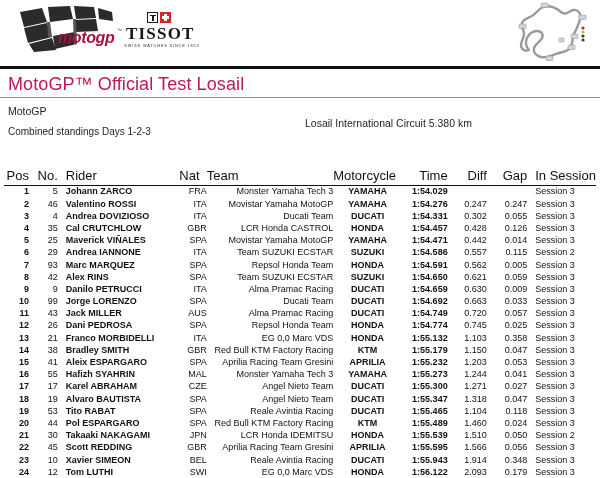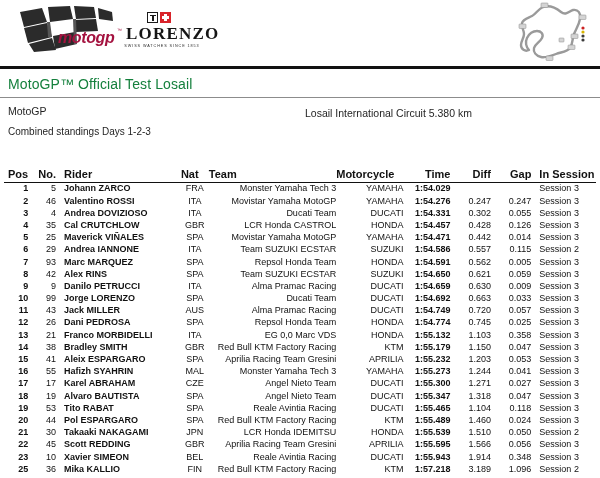--- a/index.html
+++ b/index.html
@@ -117,22 +117,22 @@
     width: 600px;
     height: 3px;
     background: #111111;
   }
 
   
   .title-block {
     padding: 6px 0 0 8px;
   }
   .page-title {
-    font-size: 14px;
-    color: #15803d;
+    font-size: 18px;
+    color: #be185d;
     line-height: 18px;
     letter-spacing: 0.1px;
   }
   .rule-thin {
     width: 600px;
     height: 1px;
     background: #8c8c8c;
     margin-top: 4px;
   }
 
@@ -140,59 +140,59 @@
     position: relative;
     height: 21px;
     margin-top: 7px;
     padding-left: 8px;
     font-size: 10.5px;
     color: #1f1f1f;
   }
   .meta-right {
     position: absolute;
     left: 305px;
-    top: 2px;
+    top: 12px;
   }
   .meta-row-2 {
     padding-left: 8px;
     font-size: 10px;
     color: #1f1f1f;
     height: 19px;
   }
 
   
   .table-wrap {
     margin-top: 23px;
     padding: 0 4px;
   }
   table.standings {
     width: 592px;
     border-collapse: collapse;
     font-size: 9px;
     color: #111111;
   }
   table.standings thead th {
-    font-weight: bold;
-    font-size: 11px;
+    font-weight: normal;
+    font-size: 13px;
     padding: 0 0 2px 0;
     border-bottom: 1.6px solid #111111;
     white-space: nowrap;
   }
   table.standings tbody td {
     padding: 0.4px 0;
     line-height: 11.4px;
     white-space: nowrap;
   }
 
   .c-pos   { width: 28px;  text-align: right; padding-right: 6px !important; font-weight: bold; }
   .c-no    { width: 26px;  text-align: right; padding-right: 8px !important; }
   .c-rider { width: 144px; text-align: left;  font-weight: bold; }
-  .c-nat   { width: 36px;  text-align: center; }
+  .c-nat   { width: 36px;  text-align: right; }
   .c-team  { width: 136px; text-align: right; }
-  .c-moto  { width: 76px;  text-align: right; }
+  .c-moto  { width: 76px;  text-align: center; font-weight: bold; }
   .c-time  { width: 58px;  text-align: right; font-weight: bold; padding-right: 6px !important; }
   .c-diff  { width: 46px;  text-align: right; padding-right: 8px !important; }
   .c-gap   { width: 42px;  text-align: right; padding-right: 6px !important; }
   .c-sess  { width: 58px;  text-align: left;  padding-left: 2px !important; }
 
   thead .c-pos, thead .c-no { text-align: right; }
   thead .c-rider, thead .c-nat, thead .c-team, thead .c-moto, thead .c-sess { text-align: left; }
   thead .c-time, thead .c-diff, thead .c-gap { text-align: right; }
 </style>
 </head>
@@ -219,21 +219,21 @@
       <text x="44" y="37" font-family="Liberation Sans, sans-serif" font-size="16" font-weight="bold" font-style="italic" fill="#a4123f" letter-spacing="-0.4">motogp</text>
       <text x="103" y="26" font-family="Liberation Sans, sans-serif" font-size="5" fill="#a4123f">™</text>
     </svg>
   </div>
 
   <div class="tissot-logo">
     <div class="tissot-mark">
       <span class="tissot-t"></span>
       <span class="tissot-cross"></span>
     </div>
-    <div class="tissot-word">LORENZO</div>
+    <div class="tissot-word">TISSOT</div>
     <div class="tissot-tag">SWISS WATCHES SINCE 1853</div>
   </div>
 
   <div class="circuit-map">
     <svg viewBox="0 0 76 62" width="76" height="62">
       <path d="M27,5 C33,3 40,6 45,10 C50,14 53,9 57,8 C62,7 65,11 64,17
                C63,23 60,27 58,32 C56,37 57,42 54,46 C51,50 45,50 40,52
                C35,54 30,56 25,55 C20,54 17,50 18,46 C19,42 24,40 26,36
                C28,32 25,29 21,29 C17,29 13,32 11,36 C9,40 10,45 13,48
                C9,50 5,47 5,43 C5,39 8,36 8,32 C8,28 5,25 6,21
@@ -560,20 +560,32 @@
           <td class="c-rider">Xavier SIMEON</td>
           <td class="c-nat">BEL</td>
           <td class="c-team">Reale Avintia Racing</td>
           <td class="c-moto">DUCATI</td>
           <td class="c-time">1:55.943</td>
           <td class="c-diff">1.914</td>
           <td class="c-gap">0.348</td>
           <td class="c-sess">Session 3</td>
         </tr>
         <tr>
+          <td class="c-pos">24</td>
+          <td class="c-no">12</td>
+          <td class="c-rider">Tom LUTHI</td>
+          <td class="c-nat">SWI</td>
+          <td class="c-team">EG 0,0 Marc VDS</td>
+          <td class="c-moto">HONDA</td>
+          <td class="c-time">1:56.122</td>
+          <td class="c-diff">2.093</td>
+          <td class="c-gap">0.179</td>
+          <td class="c-sess">Session 3</td>
+        </tr>
+        <tr>
           <td class="c-pos">25</td>
           <td class="c-no">36</td>
           <td class="c-rider">Mika KALLIO</td>
           <td class="c-nat">FIN</td>
           <td class="c-team">Red Bull KTM Factory Racing</td>
           <td class="c-moto">KTM</td>
           <td class="c-time">1:57.218</td>
           <td class="c-diff">3.189</td>
           <td class="c-gap">1.096</td>
           <td class="c-sess">Session 2</td>

